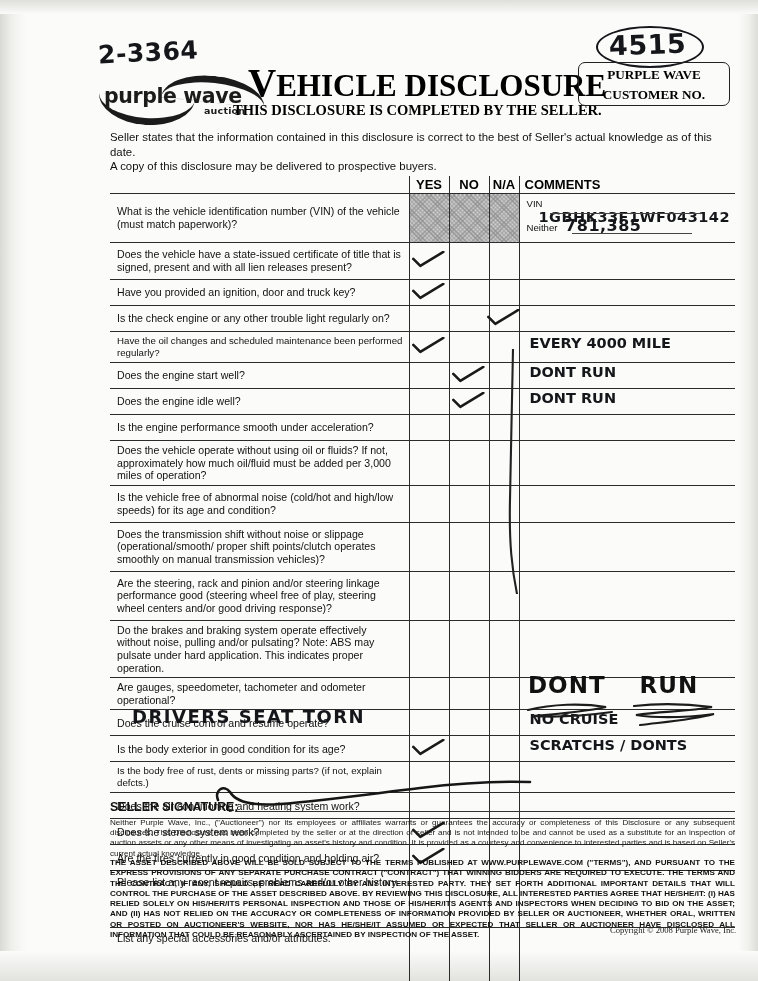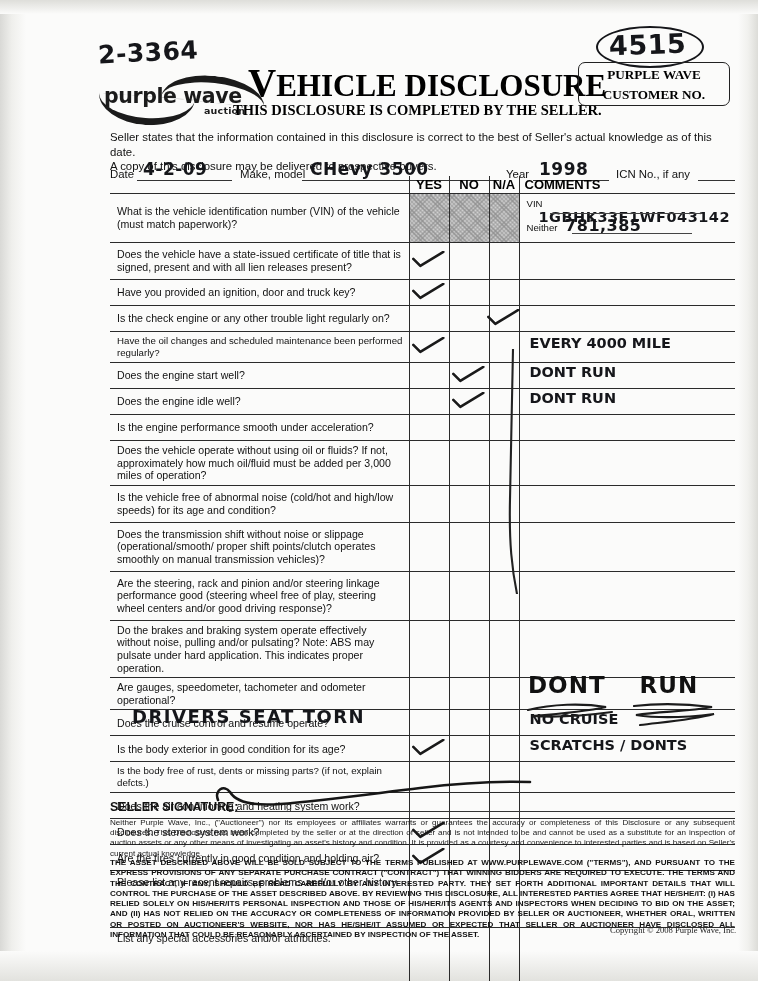--- a/index.html
+++ b/index.html
@@ -336,37 +336,20 @@
   <div class="cust-box">
     <div>PURPLE WAVE</div>
     <div>CUSTOMER NO.</div>
   </div>
 
   <div class="intro">
     <div>Seller states that the information contained in this disclosure is correct to the best of Seller's actual knowledge as of this date.</div>
     <div>A copy of this disclosure may be delivered to prospective buyers.</div>
   </div>
 
-  <div class="daterow">
-    <span class="lbl" style="left:0">Date</span>
-    <span class="rule" style="left:27px; width:95px;"></span>
-    <span class="val hand" style="left:33px;">4-2-09</span>
-
-    <span class="lbl" style="left:130px">Make, model</span>
-    <span class="rule" style="left:192px; width:197px;"></span>
-    <span class="val hand" style="left:200px;">CHevy 3500</span>
-
-    <span class="lbl" style="left:396px">Year</span>
-    <span class="rule" style="left:423px; width:76px;"></span>
-    <span class="val hand" style="left:429px;">1998</span>
-
-    <span class="lbl" style="left:506px">ICN No., if any</span>
-    <span class="rule" style="left:588px; width:37px;"></span>
-    <span class="val hand" style="left:592px;"></span>
-  </div>
 
   <table class="tbl">
     <colgroup>
       <col style="width:299px">
       <col style="width:40px">
       <col style="width:40px">
       <col style="width:30px">
       <col style="width:216px">
     </colgroup>
     <thead>

